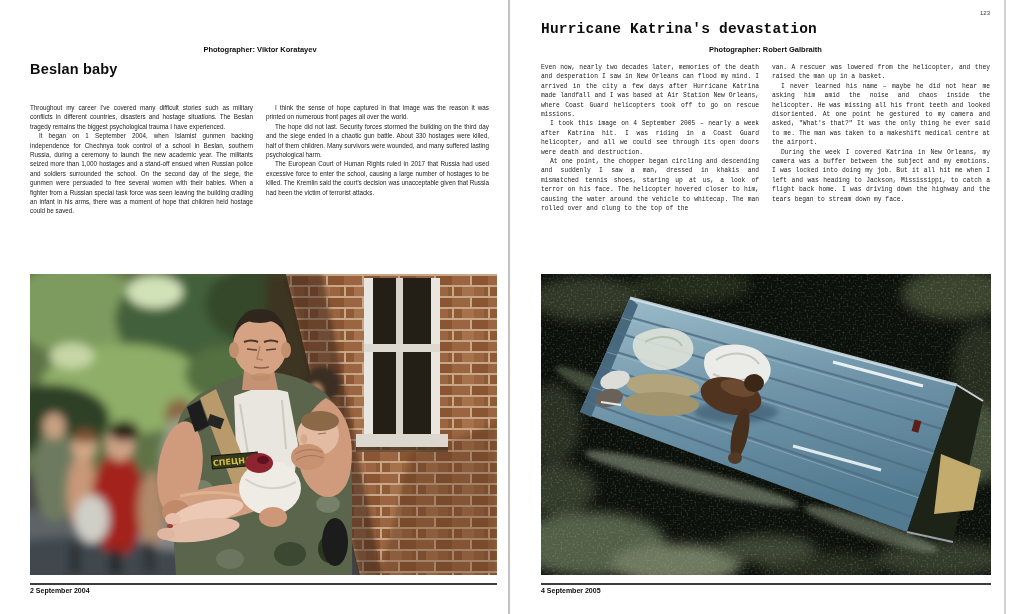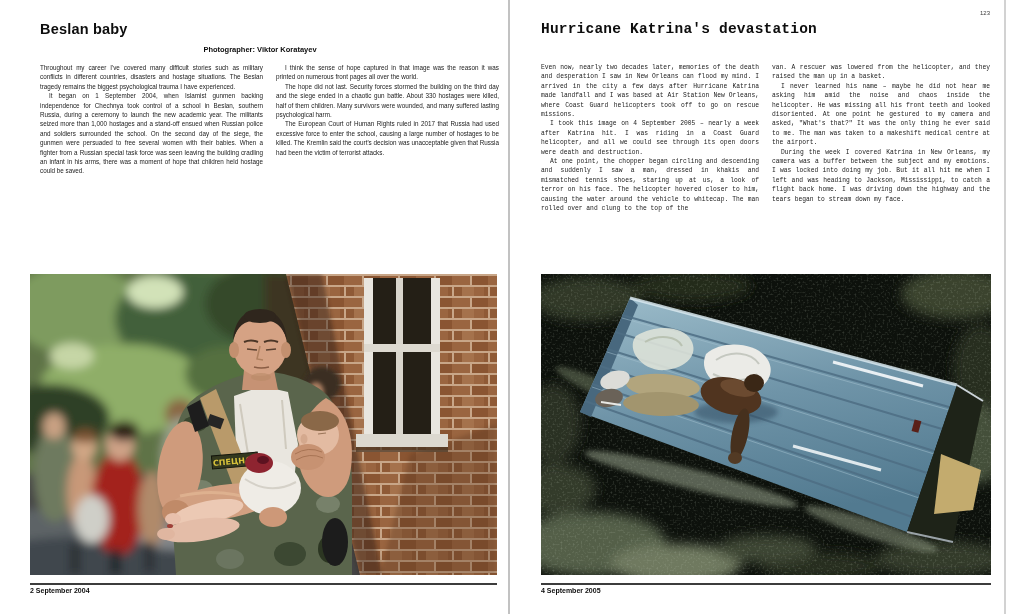--- a/index.html
+++ b/index.html
@@ -33,21 +33,21 @@
     position:absolute;top:63px;display:flex;gap:13px;
   }
   .col{
     font-size:6.3px;line-height:9.4px;text-align:justify;color:#212121;
   }
   #left-page .col{width:223px;}
   #right-page .col{width:218px;}
   .col p{margin:0;}
   .col p.indent{text-indent:9px;}
 
-  #left-page .article-title,#left-page .body-text{left:40px;}
+  #left-page .article-title,#left-page .body-text{left:30px;margin-top:40px;}
   #left-page .credit{left:30px;width:460px;}
   #right-page .article-title,#right-page .body-text{left:31px;font-family:Liberation Mono, monospace;}
   #right-page .credit,#right-page .page-number{left:31px;width:449px;}
 
   .photo{position:absolute;top:274px;height:301px;overflow:hidden;background:#444;}
   #beslan-photo{left:30px;width:467px;}
   #katrina-photo{left:31px;width:450px;}
   .photo svg{display:block;width:100%;height:100%;}
 
   .rule{position:absolute;top:583px;height:2px;background:#3c3c3c;}
@@ -224,20 +224,21 @@
 
   <div class="rule" id="left-rule"></div>
   <div class="dateline">2 September 2004</div>
 </div>
 
 <div class="edge-line" id="gutter"></div>
 
 <div class="page" id="right-page">
   <div class="page-number">123</div>
   <h1 class="article-title">Hurricane Katrina's devastation</h1>
+  <div class="credit">Photographer: Robert Galbraith</div>
 
   <div class="body-text">
     <div class="col">
       <p>Even now, nearly two decades later, memories of the death and desperation I saw in New Orleans can flood my mind. I arrived in the city a few days after Hurricane Katrina made landfall and I was based at Air Station New Orleans, where Coast Guard helicopters took off to go on rescue missions.</p>
       <p class="indent">I took this image on 4 September 2005 – nearly a week after Katrina hit. I was riding in a Coast Guard helicopter, and all we could see through its open doors were death and destruction.</p>
       <p class="indent">At one point, the chopper began circling and descending and suddenly I saw a man, dressed in khakis and mismatched tennis shoes, staring up at us, a look of terror on his face. The helicopter hovered closer to him, causing the water around the vehicle to whitecap. The man rolled over and clung to the top of the</p>
     </div>
     <div class="col">
       <p>van. A rescuer was lowered from the helicopter, and they raised the man up in a basket.</p>
       <p class="indent">I never learned his name – maybe he did not hear me asking him amid the noise and chaos inside the helicopter. He was missing all his front teeth and looked disoriented. At one point he gestured to my camera and asked, "What's that?" It was the only thing he ever said to me. The man was taken to a makeshift medical centre at the airport.</p>

